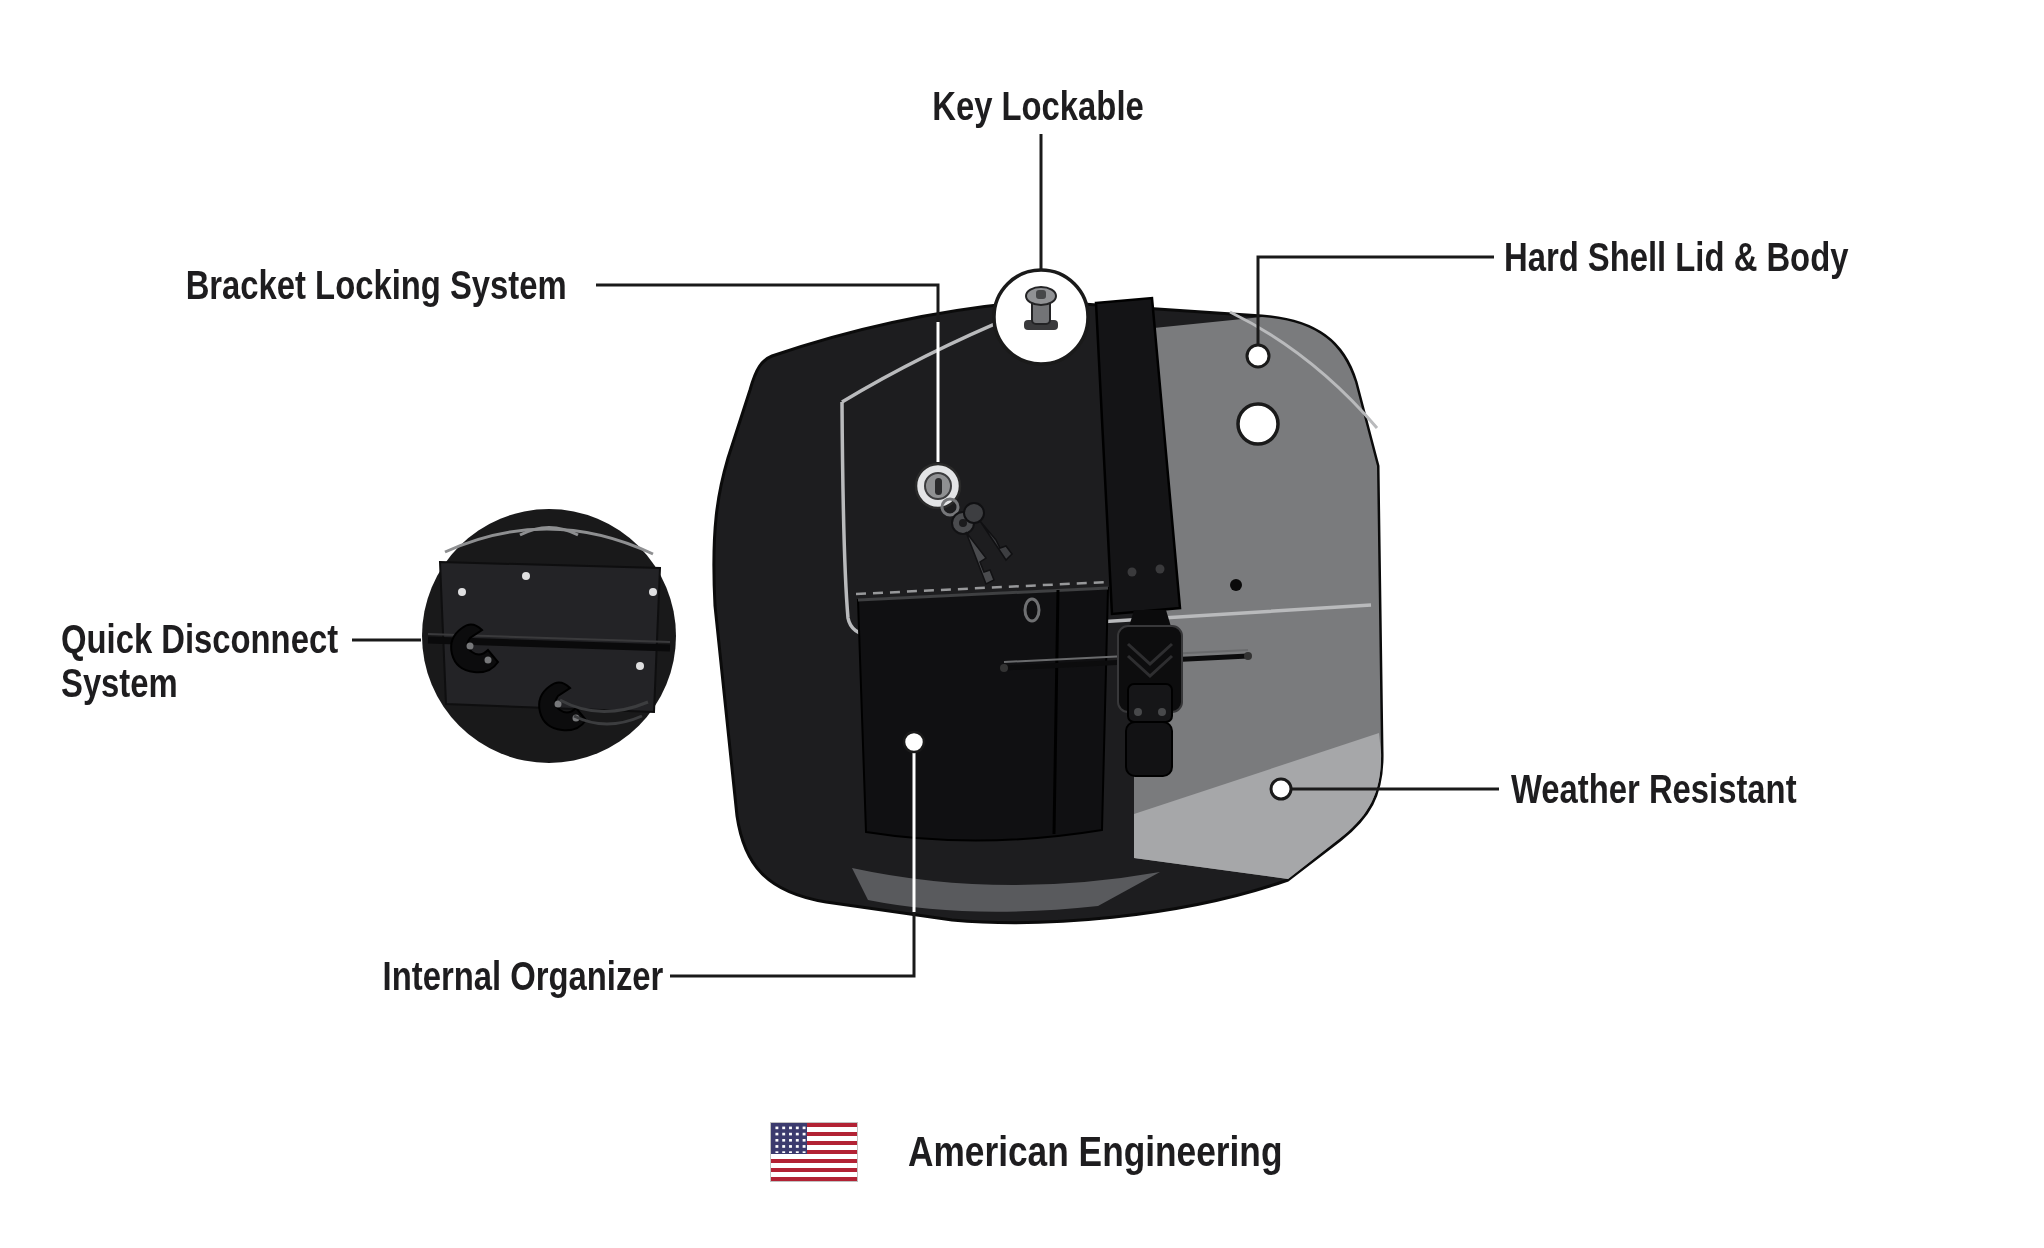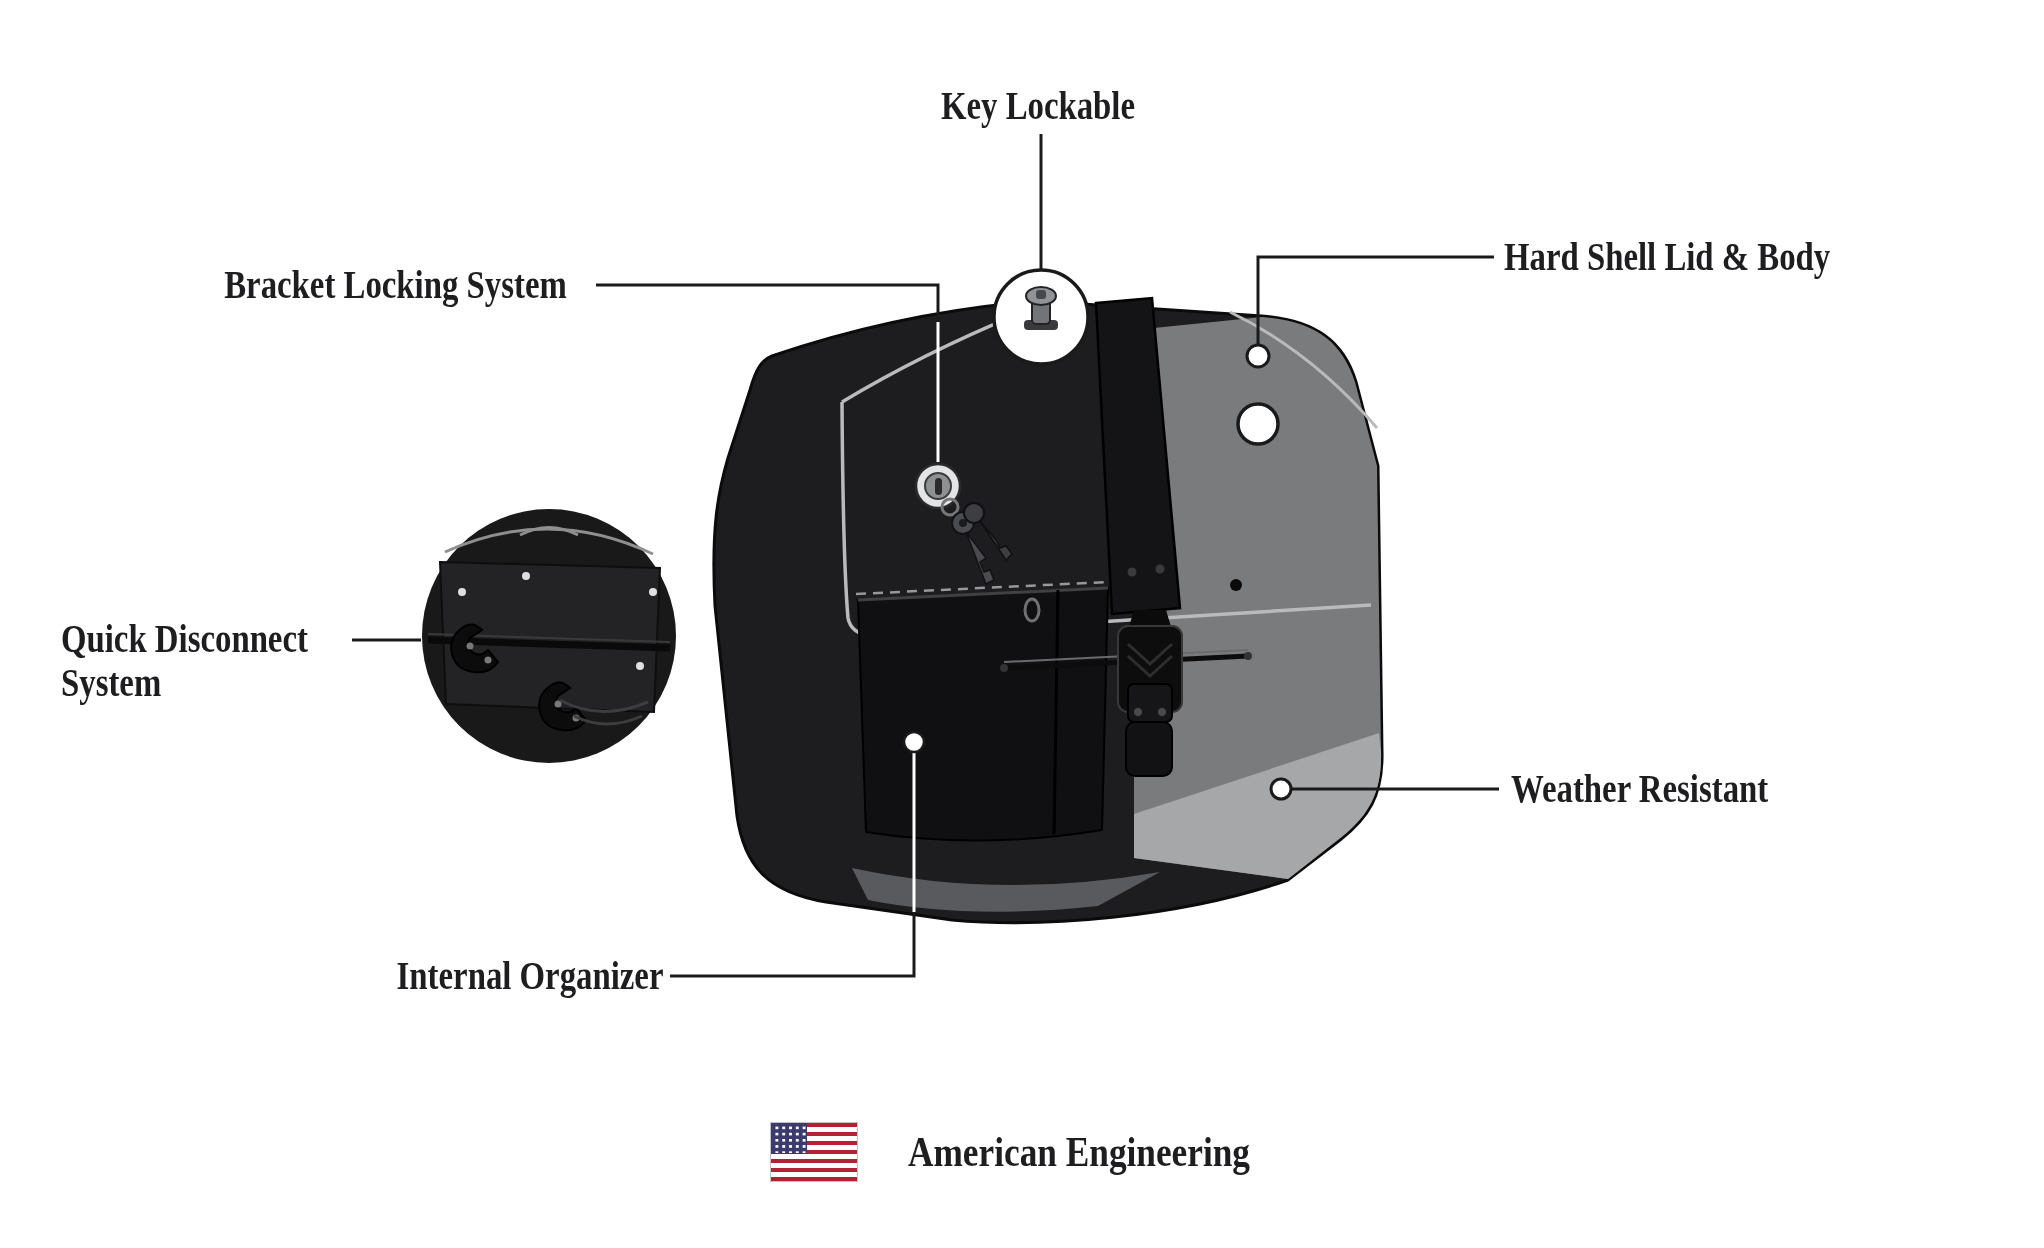--- a/index.html
+++ b/index.html
@@ -2,21 +2,21 @@
 <html><head>
 <meta charset="utf-8">
 <style>
   * { margin:0; padding:0; box-sizing:border-box; }
   html, body { background:#ffffff; }
   .canvas {
     position:relative;
     width:2044px; height:1248px;
     background:#ffffff;
     overflow:hidden;
-    font-family:Liberation Serif, serif;
+    font-family:Liberation Sans, sans-serif;
   }
   .art { position:absolute; left:0; top:0; }
   .callout-label {
     position:absolute;
     font-weight:bold;
     font-size:40px;
     line-height:44px;
     color:#1e1d1f;
     white-space:pre-line;
     letter-spacing:0;

